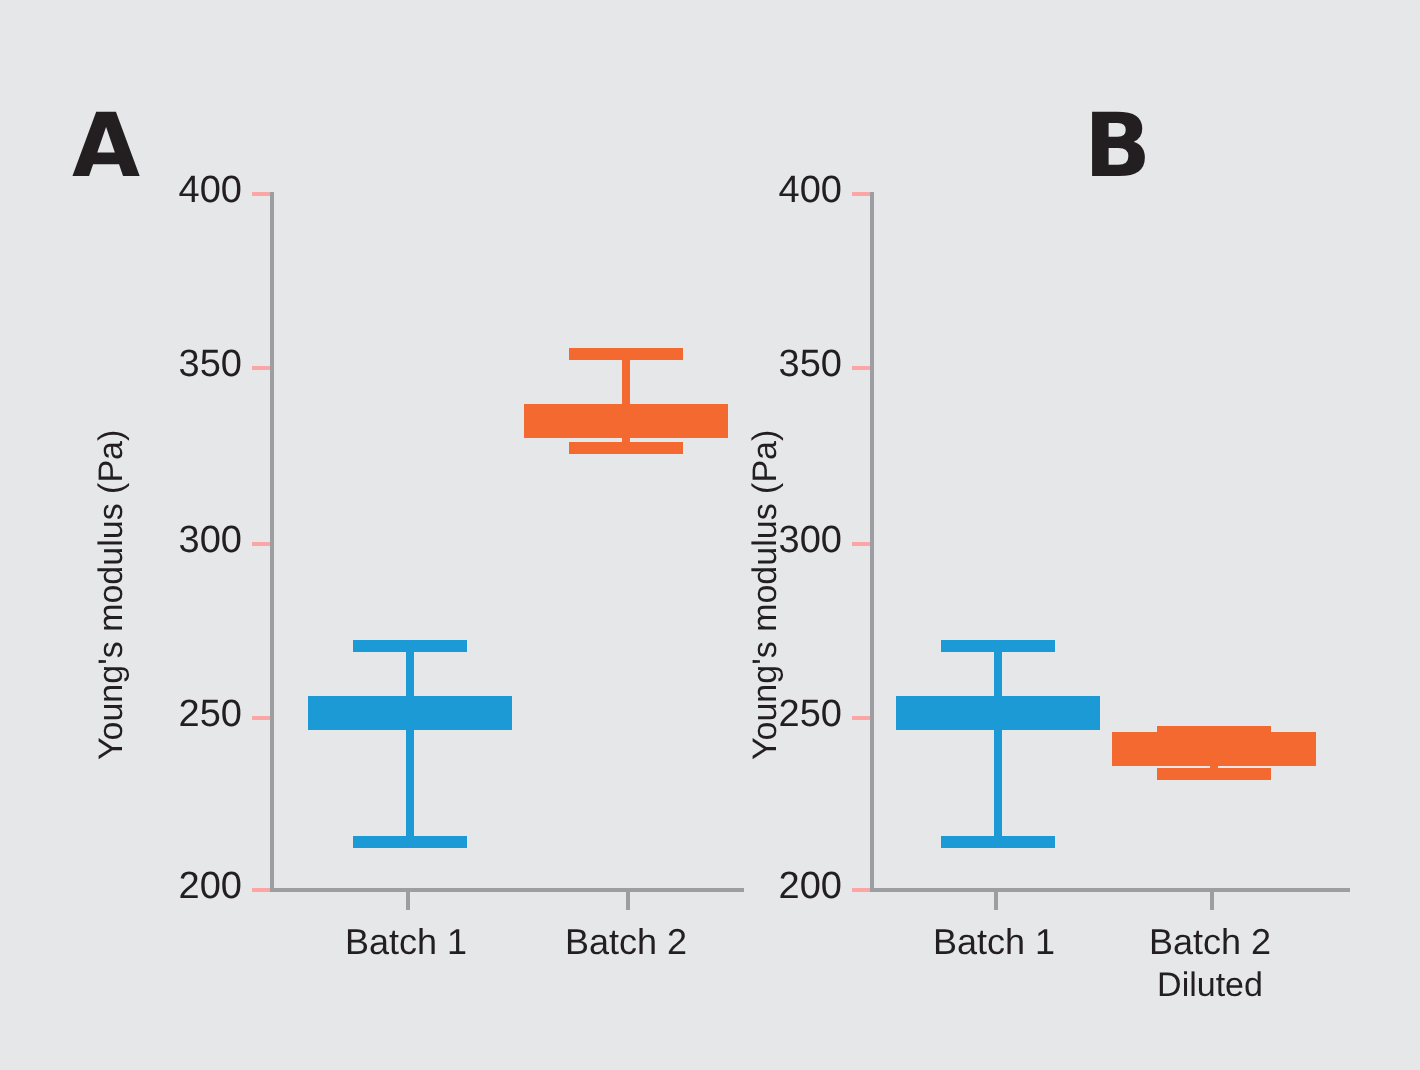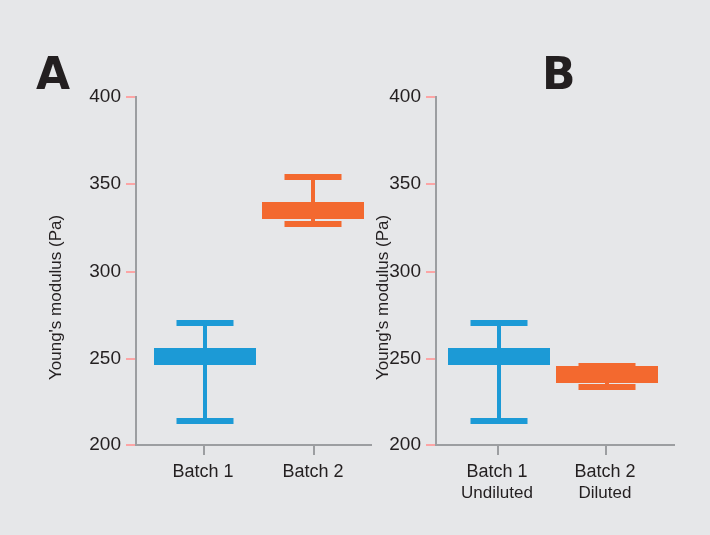--- a/index.html
+++ b/index.html
@@ -220,21 +220,20 @@
 
       <div class="marker">
         <div class="whisker" style="left:172px; top:267px; height:27px; background:#f3692f;"></div>
         <div class="cap" style="left:172px; top:267px; width:57px; background:#f3692f;"></div>
         <div class="cap" style="left:172px; top:288px; width:57px; background:#f3692f;"></div>
         <div class="mean-bar" style="left:172px; top:270px; width:102px; height:17px; background:#f3692f;"></div>
       </div>
 
       <div class="xlabel" style="left:62px">
         <span>Batch 1</span>
-        <span class="sub">Undiluted</span>
       </div>
       <div class="xlabel" style="left:170px">
         <span>Batch 2</span>
         <span class="sub">Diluted</span>
       </div>
     </div>
   </div>
 
 </div>
 

